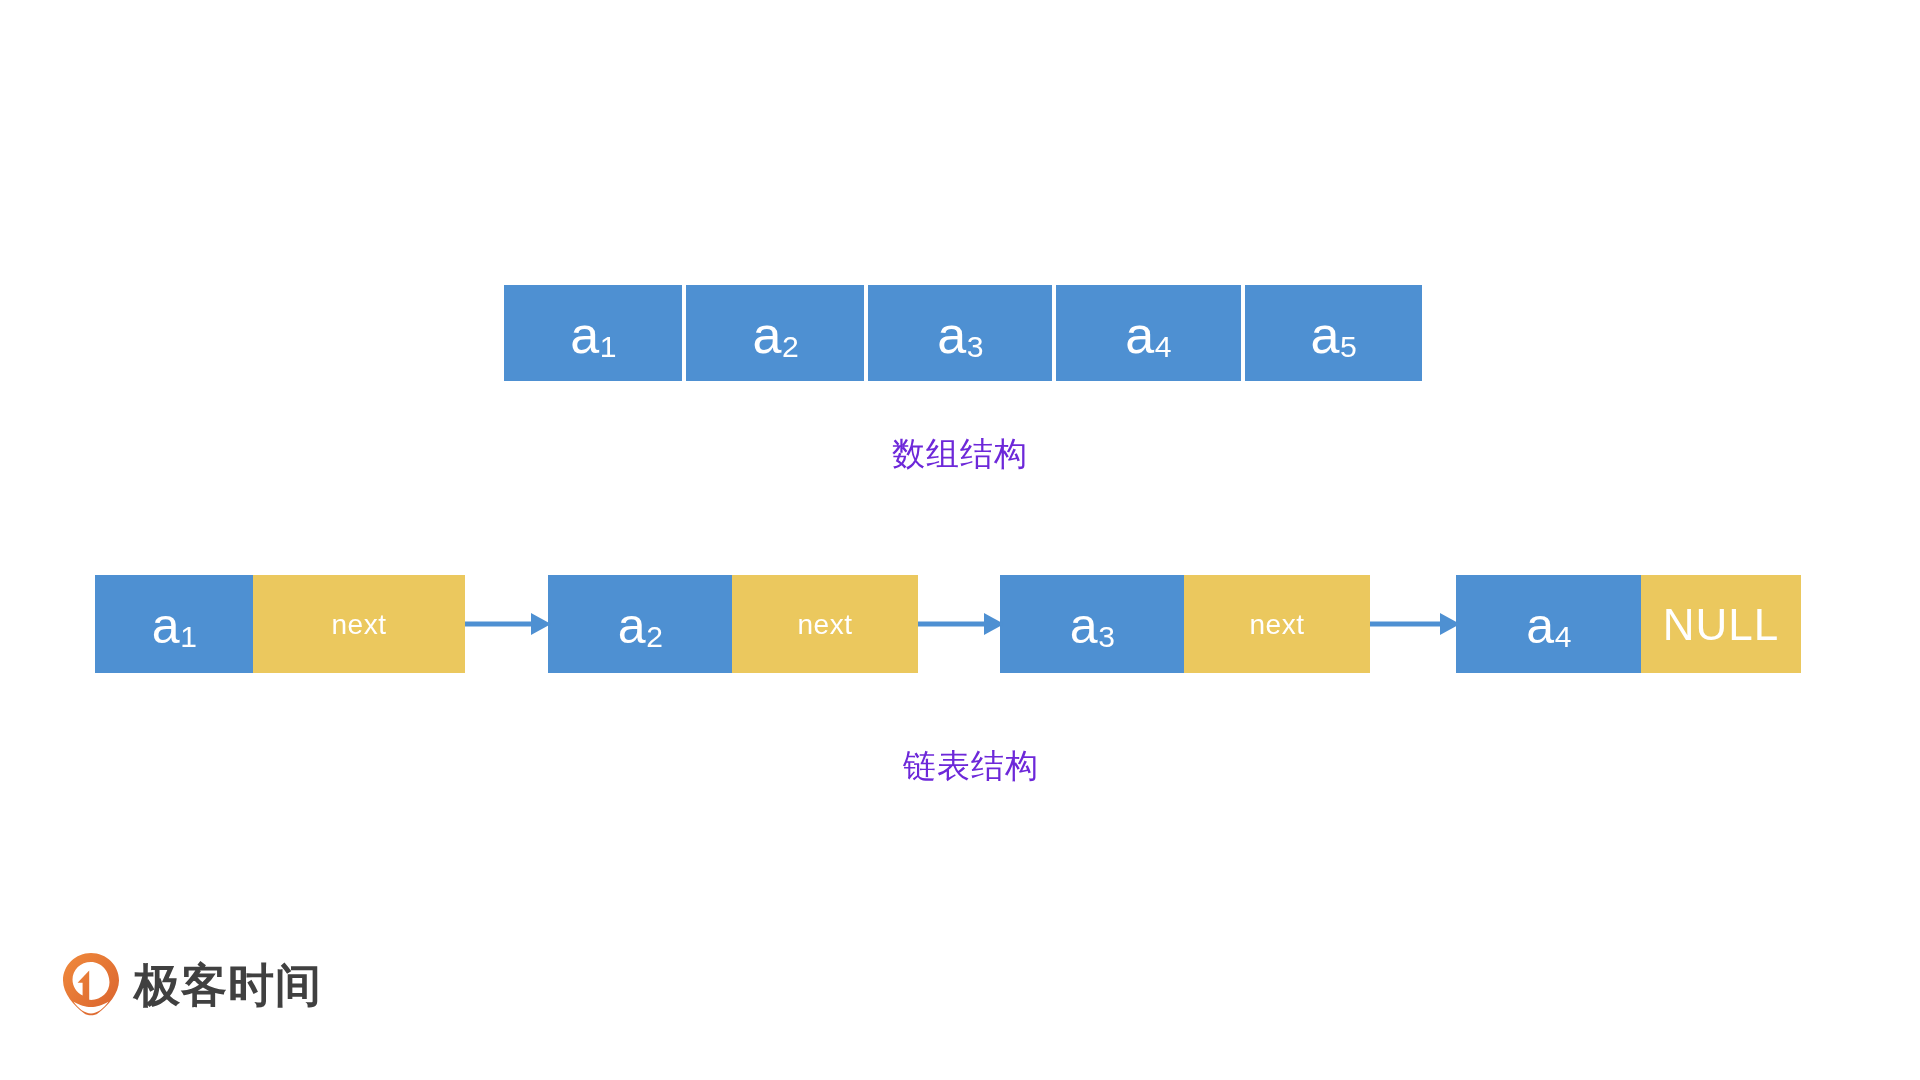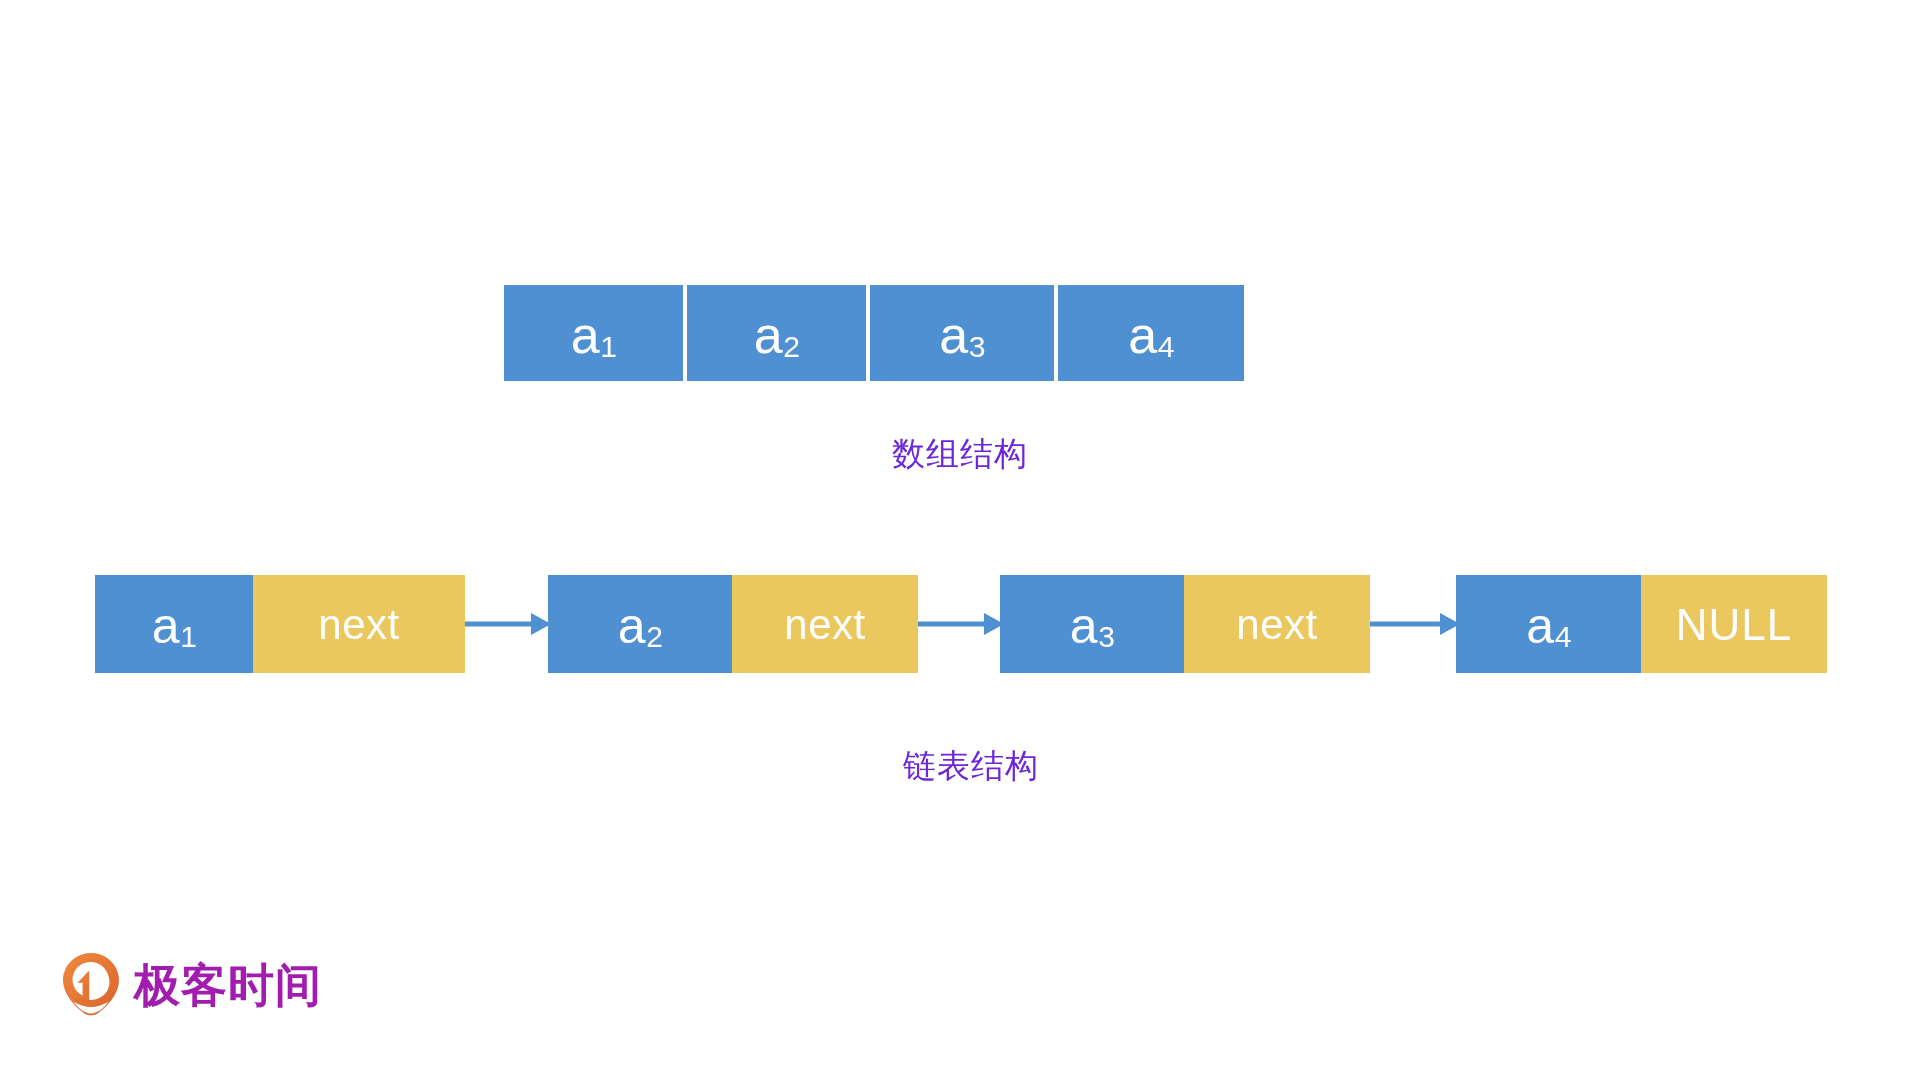--- a/index.html
+++ b/index.html
@@ -108,21 +108,21 @@
     top: 2px;
   }
   .node-data .var sub {
     font-size: 0.60em;
     vertical-align: baseline;
     position: relative;
     top: 0.12em;
     left: 0.02em;
   }
   .node-next .lbl {
-    font-size: 42px;
+    font-size: 28px;
     line-height: 1;
     letter-spacing: 0.5px;
     position: relative;
     top: 1px;
   }
   .node-next .lbl.null {
     font-size: 44px;
     letter-spacing: 1px;
   }
 
@@ -143,21 +143,21 @@
     display: flex;
     align-items: center;
     gap: 14px;
   }
   .logo-mark {
     width: 58px;
     height: 64px;
     flex: 0 0 auto;
   }
   .logo-text {
-    color: #a21caf;
+    color: #404040;
     font-size: 46px;
     font-family: "DejaVu Sans", "Liberation Sans", sans-serif;
     font-weight: 700;
     letter-spacing: 1px;
     line-height: 1;
     position: relative;
     top: 1px;
   }
 </style>
 </head>
@@ -176,20 +176,23 @@
     </div>
 
     <div class="array-cell" style="width:184px">
       <span class="var"><span>a</span><sub>3</sub></span>
     </div>
 
     <div class="array-cell" style="width:186px">
       <span class="var"><span>a</span><sub>4</sub></span>
     </div>
 
+    <div class="array-cell" style="width:178px">
+      <span class="var"><span>a</span><sub>5</sub></span>
+    </div>
 
   </div>
 
   <div class="caption caption-array">数组结构</div>
 
   <div class="list-row">
 
     <div class="node" style="left:95px; width:370px">
       <div class="node-data" style="width:158px">
         <span class="var"><span>a</span><sub>1</sub></span>
@@ -214,21 +217,21 @@
       </div>
       <div class="node-next" style="width:186px">
         <span class="lbl">next</span>
       </div>
     </div>
 
     <div class="node" style="left:1456px; width:371px">
       <div class="node-data" style="width:185px">
         <span class="var"><span>a</span><sub>4</sub></span>
       </div>
-      <div class="node-next" style="width:186px">
+      <div class="node-next" style="width:160px">
         <span class="lbl null">NULL</span>
       </div>
     </div>
 
   </div>
 
   <div class="arrow" style="left:465px; width:86px">
     <svg width="86" height="98" viewBox="0 0 86 98" xmlns="http://www.w3.org/2000/svg">
       <line x1="0" y1="49" x2="68" y2="49" stroke="#4E90D2" stroke-width="5"></line>
       <polygon points="66,38 86,49 66,60" fill="#4E90D2"></polygon>

